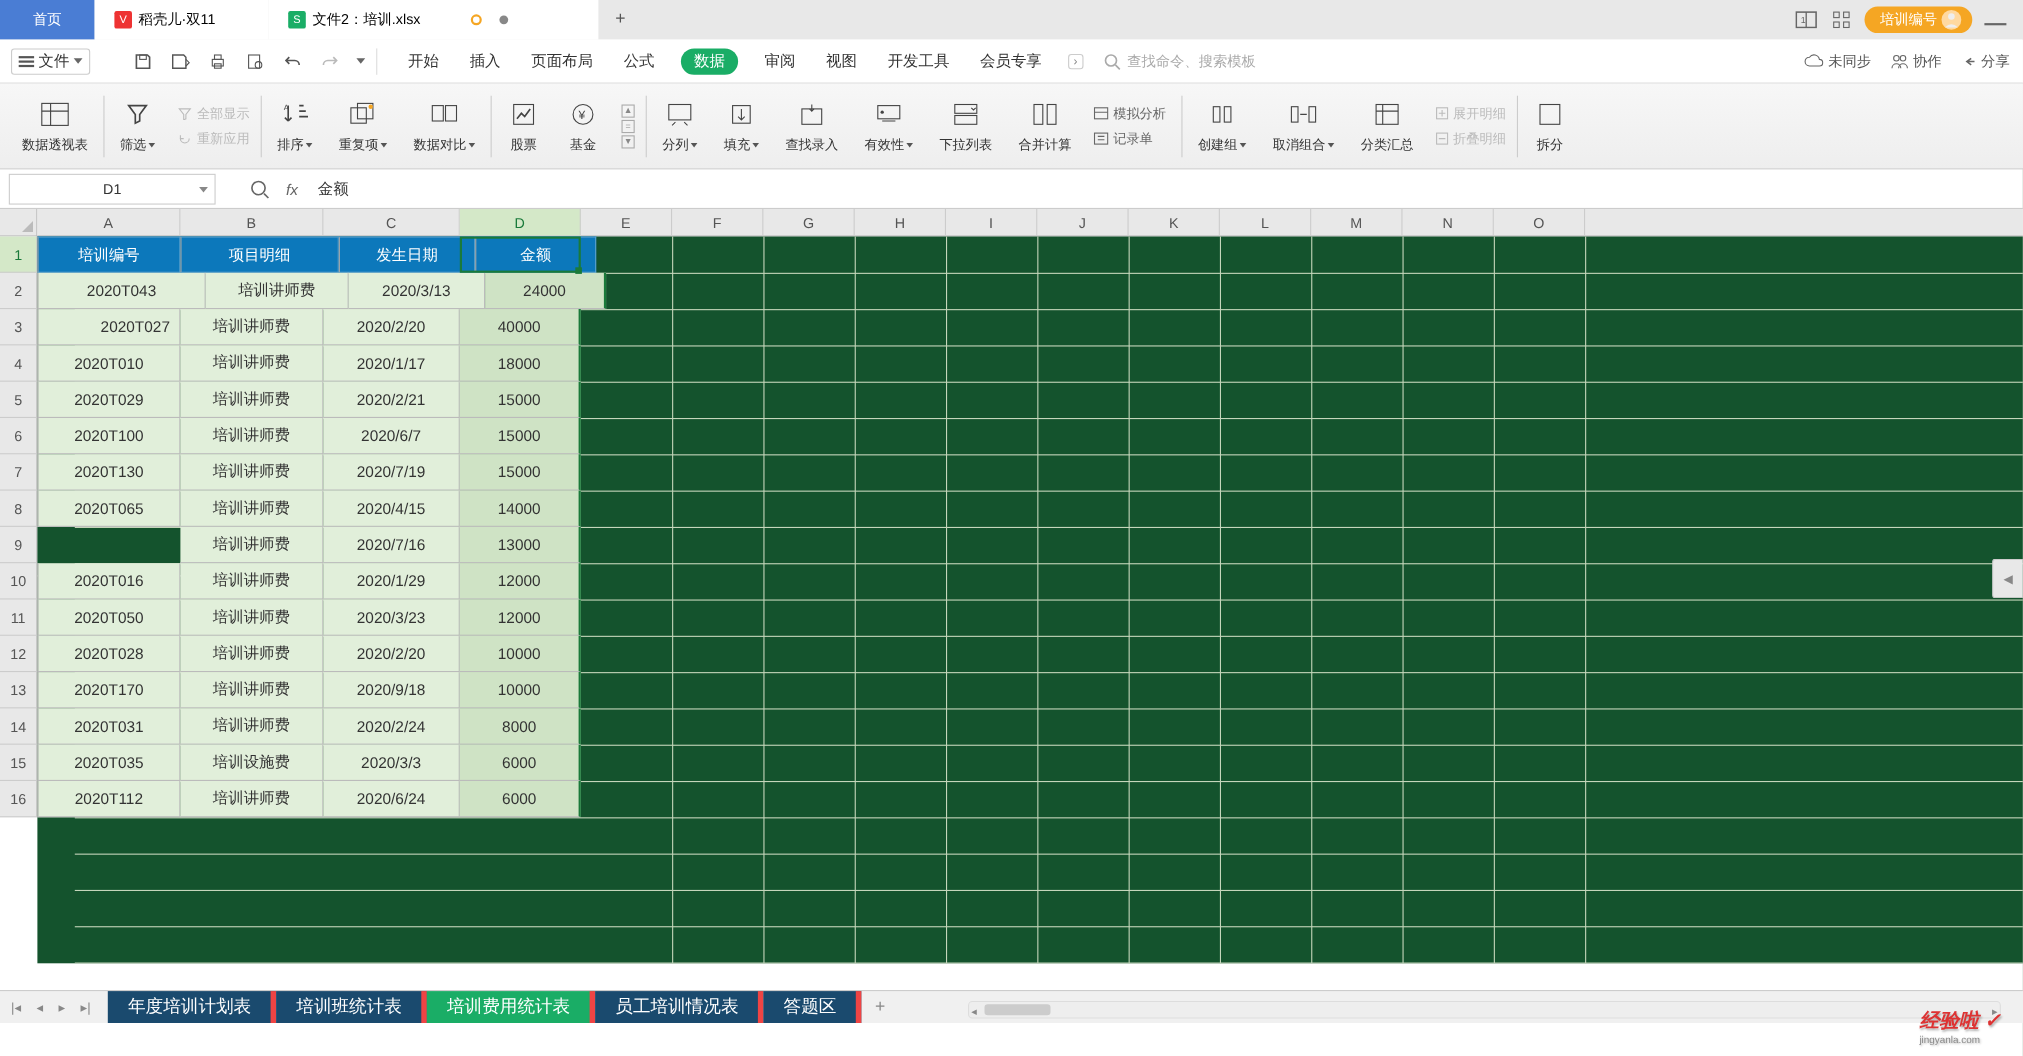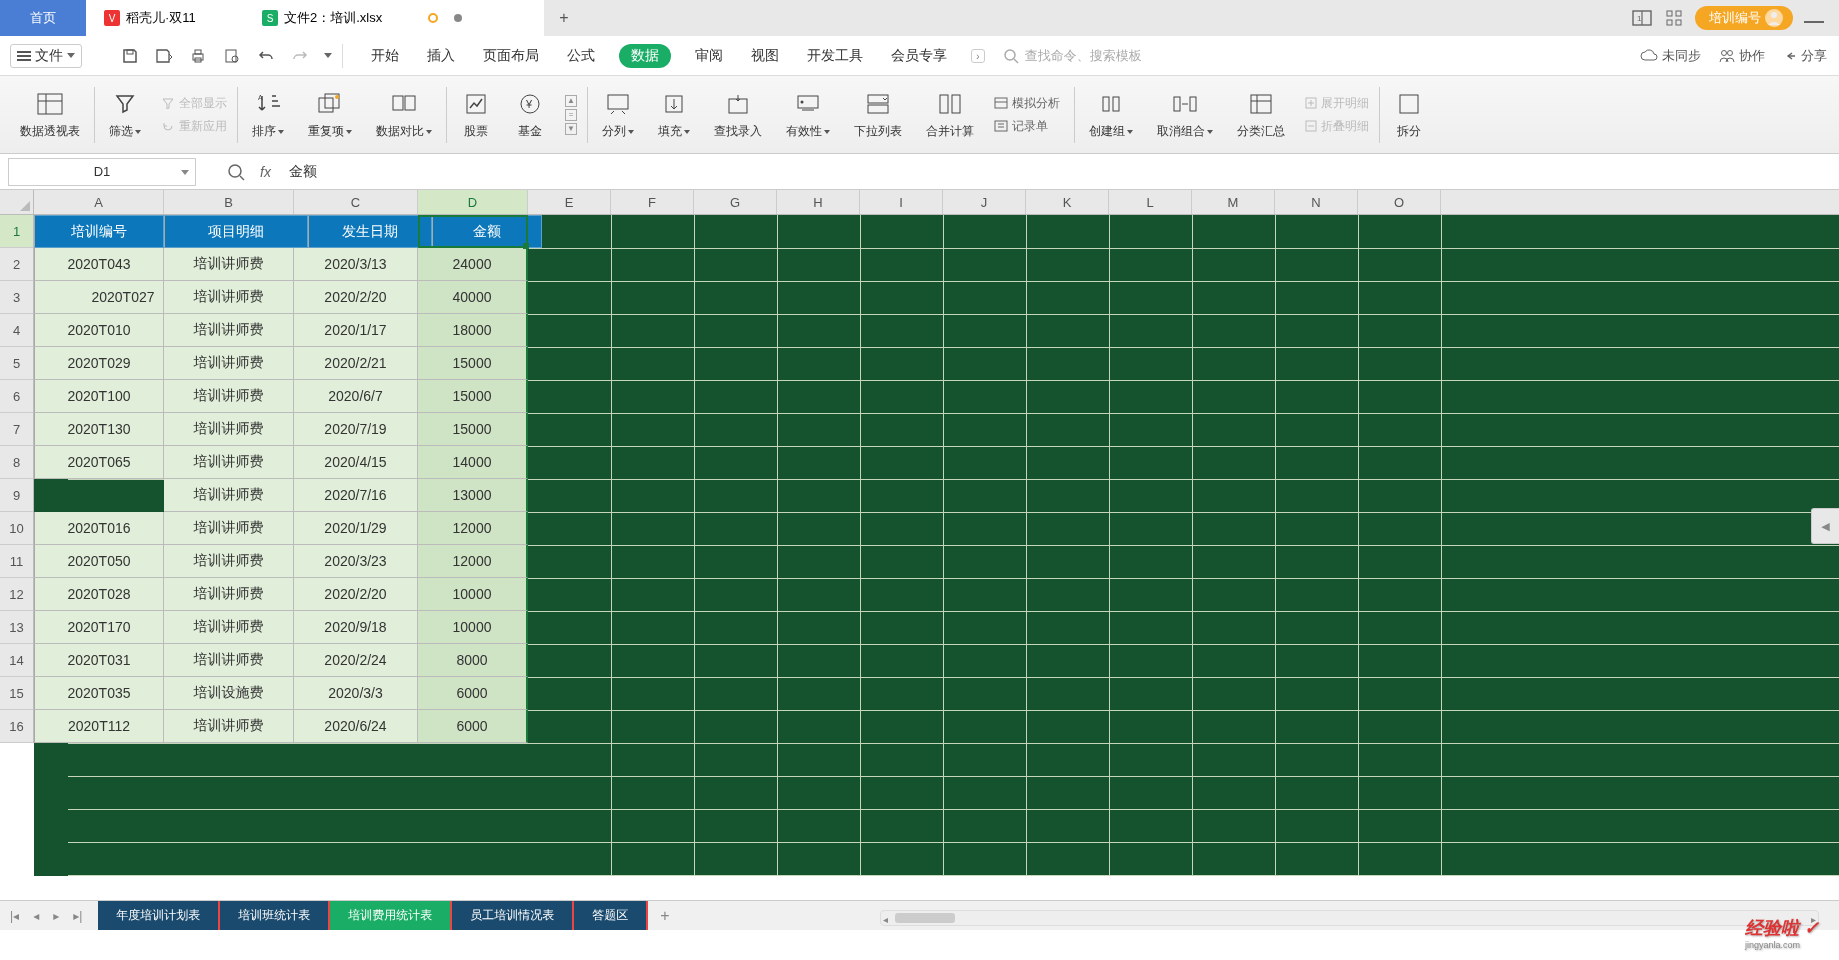--- a/index.html
+++ b/index.html
@@ -95,21 +95,21 @@
 .rest-grid { position:absolute;left:494px;top:0;right:0;bottom:0; }
 .rest-grid .vline { position:absolute;top:0;bottom:0;width:1px;background:#c5d6bb; }
 .rest-grid .hline { position:absolute;left:-460px;right:0;height:1px;background:#c5d6bb; }
 .morph-icon { position:absolute;right:0;top:318px;width:28px;height:36px;background:#e8e8e8;border:1px solid #ccc;border-right:none;border-radius:3px 0 0 3px;display:flex;align-items:center;justify-content:center;color:#888;font-size:11px;cursor:pointer; }
 
 
 .sheet-bar { position:absolute;left:0;bottom:30px;width:100%;height:30px;background:#f0f0f0;border-top:1px solid #ccc;display:flex;align-items:center;padding:0 8px; }
 .sheet-nav { display:flex;gap:10px;color:#888; }
 .sheet-nav .nbtn { cursor:pointer;padding:0 2px;font-size:12px; }
 .sheets { display:flex;margin-left:14px;height:100%; }
-.sheet { padding:0 18px;display:flex;align-items:center;font-size:12px;cursor:pointer;border-right:2px solid #ef4444; }
+.sheet { padding:0 18px;display:flex;align-items:center;font-size:16px;cursor:pointer;border-right:5px solid #ef4444; }
 .sheet.dark { background:#1a4a6e;color:#fff; }
 .sheet.active { background:#1aad66;color:#fff;font-weight:500; }
 .new-sheet { padding:0 12px;color:#888;cursor:pointer;font-size:16px; }
 .hscroll { position:absolute;left:880px;right:20px;bottom:4px;height:16px;background:#eee;border:1px solid #ddd;border-radius:4px; }
 .hscroll .thumb { position:absolute;left:14px;top:2px;width:60px;height:10px;background:#ccc;border-radius:3px; }
 .hscroll .ar-l,.hscroll .ar-r { position:absolute;top:3px;font-size:10px;color:#888; } .hscroll .ar-l{left:2px;} .hscroll .ar-r{right:2px;}
 
 .watermark { position:absolute;right:20px;bottom:10px;color:#d33;font-size:18px;font-weight:bold;font-style:italic;text-shadow:1px 1px 2px rgba(0,0,0,.3); }
 .watermark .sub { font-size:9px;color:#888;display:block;font-style:normal;font-weight:normal; }
 
@@ -592,21 +592,21 @@
         <div class="hline" style="top: 660px;"></div>
       </div>
     <div class="table-over" id="table-over">
         <div class="header-row">
           <div class="hcell" style="width: 130px;">培训编号</div>
           <div class="hcell" style="width: 144px;">项目明细</div>
           <div class="hcell" style="width: 124px;">发生日期</div>
           <div class="hcell" style="width: 110px;">金额</div>
         </div>
         <div class="data-row">
-          <div class="dcell first" style="width: 130px;">2020T043</div>
+          <div class="dcell first" style="width: 153px;">2020T043</div>
           <div class="dcell" style="width: 130px;">培训讲师费</div>
           <div class="dcell" style="width: 124px;">2020/3/13</div>
           <div class="dcell col-d-cells" style="width: 110px;">24000</div>
         </div>
         <div class="data-row">
           <div class="dcell first" style="width: 130px; padding-left: 48px;">2020T027</div>
           <div class="dcell" style="width: 130px;">培训讲师费</div>
           <div class="dcell" style="width: 124px;">2020/2/20</div>
           <div class="dcell col-d-cells" style="width: 110px;">40000</div>
         </div>

